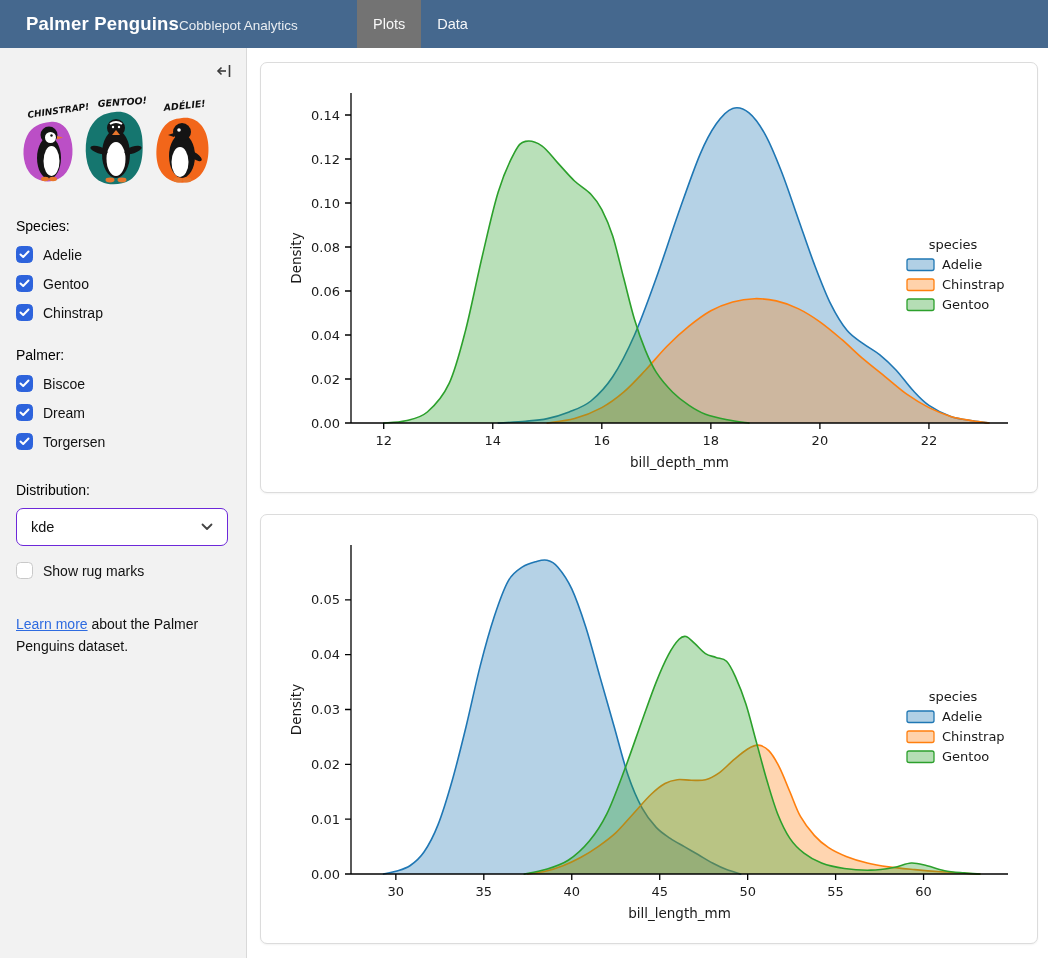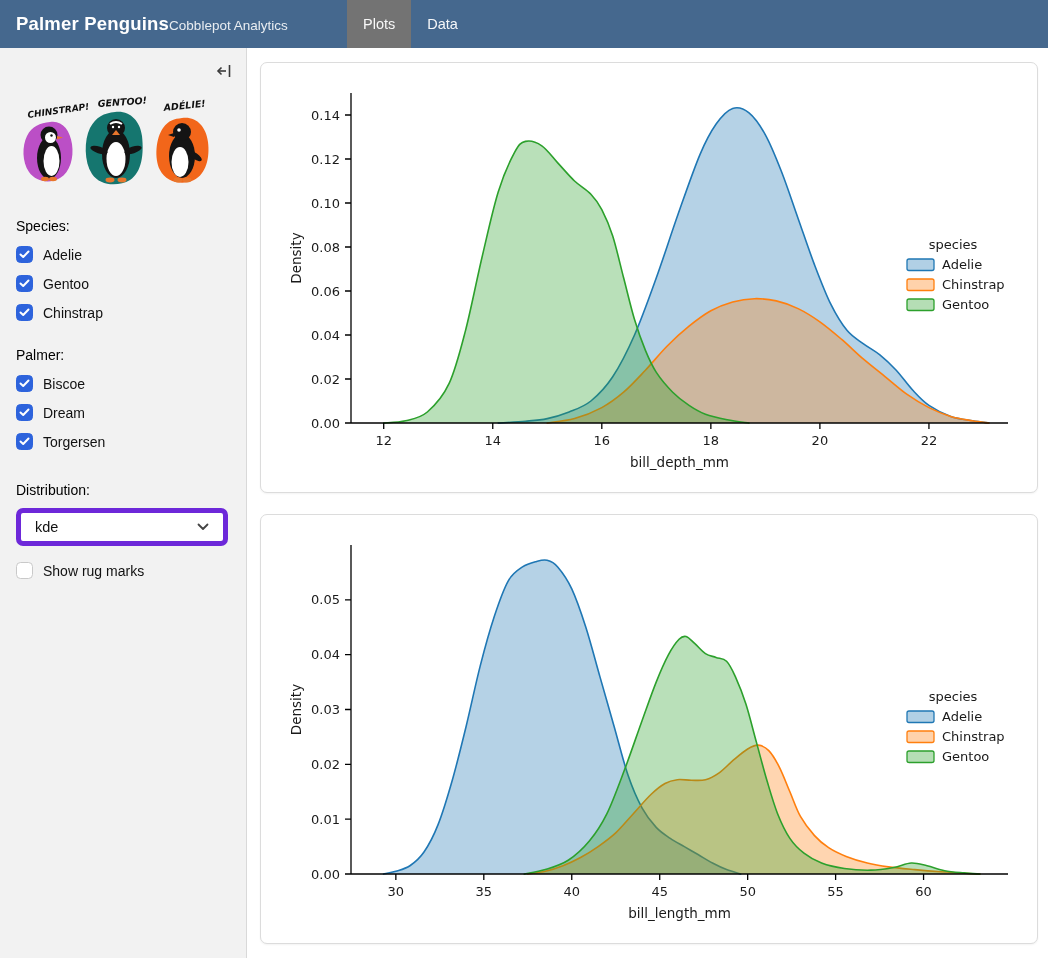--- a/index.html
+++ b/index.html
@@ -23,39 +23,39 @@
 
   
   .collapse-btn { position:absolute; top:14px; right:13px; width:18px; height:18px; cursor:pointer; }
   .penguin-art { margin-top:34px; margin-left:-2px; }
   .side-label { font-size:14px; color:#000000; margin-top:20px; }
   .chk-row { display:flex; align-items:center; gap:10px; margin-top:12px; cursor:pointer; }
   .chk-box { width:17px; height:17px; border-radius:4.5px; background:#fff;
              border:1px solid #c9c9c9; flex:none; display:flex; align-items:center; justify-content:center; }
   .chk-box.checked { background:#2d63dc; border-color:#2d63dc; }
   .chk-label { font-size:14px; color:#111; }
-  .select-box { margin-top:10px; width:212px; height:38px; background:#fff; border:5px solid #6d28d9;
+  .select-box { margin-top:10px; width:212px; height:38px; background:#fff; border:1px solid #6d28d9;
                 border-radius:7px; display:flex; align-items:center; justify-content:space-between;
                 padding:0 14px; font-size:14.5px; color:#111; cursor:pointer; }
   .rug-row { margin-top:16px; }
   .side-footer { margin-top:34px; font-size:14px; color:#111; line-height:1.6; width:198px; }
   .side-footer a { color:#2e6be0; text-decoration:underline; cursor:pointer; }
 
   
   .card { background:#fff; border:1px solid #dcdcdc; border-radius:7px;
           box-shadow:0 1px 2px rgba(0,0,0,.05); overflow:hidden; }
   .card.top { height:431px; }
   .card.bottom { height:430px; margin-top:21px; }
   .chart-svg { display:block; }
   .chart-svg text { font-family:"DejaVu Sans", sans-serif; fill:#1a1a1a; }
 </style>
 </head>
 <body>
 
-<div class="navbar" id="navbar" style="background: rgb(69, 104, 142);">
+<div class="navbar" id="navbar" style="background: rgb(69, 104, 142); padding-left: 10px;">
   <div class="brand-wrap">
     <span class="brand">Palmer Penguins</span>
     <span class="brand-sub">Cobblepot Analytics</span>
   </div>
   <div class="nav-tabs">
     <div class="nav-tab" id="tab-0" style="background: #737373;">Plots</div>
     <div class="nav-tab" id="tab-1">Data</div>
   </div>
 </div>
 
@@ -182,20 +182,23 @@
 
     <div class="chk-row rug-row">
       <span class="chk-box">
           <svg width="11" height="9" viewBox="0 0 11 9" style="visibility: hidden;">
             <polyline points="1.5,4.5 4.2,7 9.5,1.5" fill="none" stroke="#fff" stroke-width="2" stroke-linecap="round" stroke-linejoin="round"></polyline>
           </svg>
         </span>
       <span class="chk-label">Show rug marks</span>
     </div>
 
+    <div class="side-footer">
+      <a>Learn more</a><span> about the Palmer Penguins dataset.</span>
+    </div>
   </div>
 
   <div class="main">
     <div class="card top">
       <svg class="chart-svg" width="776" height="429" viewBox="0 0 776 429">
           <path d="M237.2116182572614,360C241.76,359.71 256.29,358.97 264.47,358.24C272.65,357.51 279.01,357.14 286.28,355.60C293.55,354.06 300.82,351.93 308.09,349.00C315.36,346.07 322.63,343.87 329.90,338.00C337.17,332.13 344.44,324.80 351.71,313.80C358.98,302.80 366.25,288.50 373.52,272.00C380.79,255.50 388.06,234.97 395.33,214.80C402.60,194.63 409.87,171.53 417.14,151.00C424.41,130.47 432.59,106.63 438.95,91.60C445.31,76.57 449.85,68.50 455.30,60.80C460.76,53.10 466.21,47.23 471.66,45.40C477.11,43.57 482.56,45.40 488.02,49.80C493.47,54.20 498.92,61.90 504.37,71.80C509.83,81.70 515.28,95.27 520.73,109.20C526.18,123.13 531.63,140.00 537.09,155.40C542.54,170.80 547.99,187.30 553.44,201.60C558.90,215.90 564.35,230.20 569.80,241.20C575.25,252.20 580.71,261.00 586.16,267.60C591.61,274.20 597.06,276.77 602.51,280.80C607.97,284.83 613.42,287.40 618.87,291.80C624.32,296.20 629.78,301.33 635.23,307.20C640.68,313.07 646.13,321.13 651.59,327.00C657.04,332.87 661.58,338.00 667.94,342.40C674.30,346.80 682.48,350.83 689.75,353.40C697.02,355.97 705.20,356.70 711.56,357.80C717.92,358.90 725.19,359.63 727.92,360.00L727.92,360L237.21,360Z" fill="#1f77b4" fill-opacity="0.33" stroke="none"></path>
           <path d="M237.2116182572614,360C241.76,359.71 256.29,358.97 264.47,358.24C272.65,357.51 279.01,357.14 286.28,355.60C293.55,354.06 300.82,351.93 308.09,349.00C315.36,346.07 322.63,343.87 329.90,338.00C337.17,332.13 344.44,324.80 351.71,313.80C358.98,302.80 366.25,288.50 373.52,272.00C380.79,255.50 388.06,234.97 395.33,214.80C402.60,194.63 409.87,171.53 417.14,151.00C424.41,130.47 432.59,106.63 438.95,91.60C445.31,76.57 449.85,68.50 455.30,60.80C460.76,53.10 466.21,47.23 471.66,45.40C477.11,43.57 482.56,45.40 488.02,49.80C493.47,54.20 498.92,61.90 504.37,71.80C509.83,81.70 515.28,95.27 520.73,109.20C526.18,123.13 531.63,140.00 537.09,155.40C542.54,170.80 547.99,187.30 553.44,201.60C558.90,215.90 564.35,230.20 569.80,241.20C575.25,252.20 580.71,261.00 586.16,267.60C591.61,274.20 597.06,276.77 602.51,280.80C607.97,284.83 613.42,287.40 618.87,291.80C624.32,296.20 629.78,301.33 635.23,307.20C640.68,313.07 646.13,321.13 651.59,327.00C657.04,332.87 661.58,338.00 667.94,342.40C674.30,346.80 682.48,350.83 689.75,353.40C697.02,355.97 705.20,356.70 711.56,357.80C717.92,358.90 725.19,359.63 727.92,360.00" fill="none" stroke="#1f77b4" stroke-width="1.6" stroke-linejoin="round" stroke-linecap="round"></path>
           <path d="M286.28215767634856,360C290.83,359.27 304.46,358.17 313.54,355.60C322.63,353.03 332.63,349.00 340.80,344.60C348.98,340.20 355.34,335.43 362.61,329.20C369.88,322.97 377.15,314.90 384.42,307.20C391.69,299.50 398.96,290.33 406.23,283.00C413.50,275.67 420.77,269.07 428.04,263.20C435.31,257.33 442.58,251.83 449.85,247.80C457.12,243.77 464.39,241.02 471.66,239.00C478.93,236.98 486.20,235.88 493.47,235.70C500.74,235.52 508.01,236.25 515.28,237.90C522.55,239.55 529.82,242.12 537.09,245.60C544.36,249.08 551.63,253.67 558.90,258.80C566.17,263.93 573.44,270.17 580.71,276.40C587.98,282.63 595.24,289.97 602.51,296.20C609.78,302.43 617.05,307.93 624.32,313.80C631.59,319.67 638.86,326.27 646.13,331.40C653.40,336.53 660.67,340.93 667.94,344.60C675.21,348.27 682.48,351.20 689.75,353.40C697.02,355.60 705.20,356.70 711.56,357.80C717.92,358.90 725.19,359.63 727.92,360.00L727.92,360L286.28,360Z" fill="#ff7f0e" fill-opacity="0.33" stroke="none"></path>
           <path d="M286.28215767634856,360C290.83,359.27 304.46,358.17 313.54,355.60C322.63,353.03 332.63,349.00 340.80,344.60C348.98,340.20 355.34,335.43 362.61,329.20C369.88,322.97 377.15,314.90 384.42,307.20C391.69,299.50 398.96,290.33 406.23,283.00C413.50,275.67 420.77,269.07 428.04,263.20C435.31,257.33 442.58,251.83 449.85,247.80C457.12,243.77 464.39,241.02 471.66,239.00C478.93,236.98 486.20,235.88 493.47,235.70C500.74,235.52 508.01,236.25 515.28,237.90C522.55,239.55 529.82,242.12 537.09,245.60C544.36,249.08 551.63,253.67 558.90,258.80C566.17,263.93 573.44,270.17 580.71,276.40C587.98,282.63 595.24,289.97 602.51,296.20C609.78,302.43 617.05,307.93 624.32,313.80C631.59,319.67 638.86,326.27 646.13,331.40C653.40,336.53 660.67,340.93 667.94,344.60C675.21,348.27 682.48,351.20 689.75,353.40C697.02,355.60 705.20,356.70 711.56,357.80C717.92,358.90 725.19,359.63 727.92,360.00" fill="none" stroke="#ff7f0e" stroke-width="1.6" stroke-linejoin="round" stroke-linecap="round"></path>
           <path d="M122.71369294605807,360C126.35,359.63 137.25,359.63 144.52,357.80C151.79,355.97 159.06,355.23 166.33,349.00C173.60,342.77 181.78,333.97 188.14,320.40C194.50,306.83 199.05,288.50 204.50,267.60C209.95,246.70 215.40,218.10 220.85,195.00C226.31,171.90 231.76,146.60 237.21,129.00C242.66,111.40 249.02,97.83 253.57,89.40C258.11,80.97 259.93,79.50 264.47,78.40C269.02,77.30 275.38,79.13 280.83,82.80C286.28,86.47 291.73,94.53 297.19,100.40C302.64,106.27 308.09,112.87 313.54,118.00C319.00,123.13 325.36,126.43 329.90,131.20C334.44,135.97 337.17,139.63 340.80,146.60C344.44,153.57 348.07,161.63 351.71,173.00C355.34,184.37 358.98,200.87 362.61,214.80C366.25,228.73 369.88,244.50 373.52,256.60C377.15,268.70 380.79,278.60 384.42,287.40C388.06,296.20 390.78,302.43 395.33,309.40C399.87,316.37 406.23,323.70 411.68,329.20C417.14,334.70 422.59,338.73 428.04,342.40C433.49,346.07 438.04,348.82 444.40,351.20C450.76,353.58 458.94,355.23 466.21,356.70C473.48,358.17 484.38,359.45 488.02,360.00L488.02,360L122.71,360Z" fill="#2ca02c" fill-opacity="0.33" stroke="none"></path>

